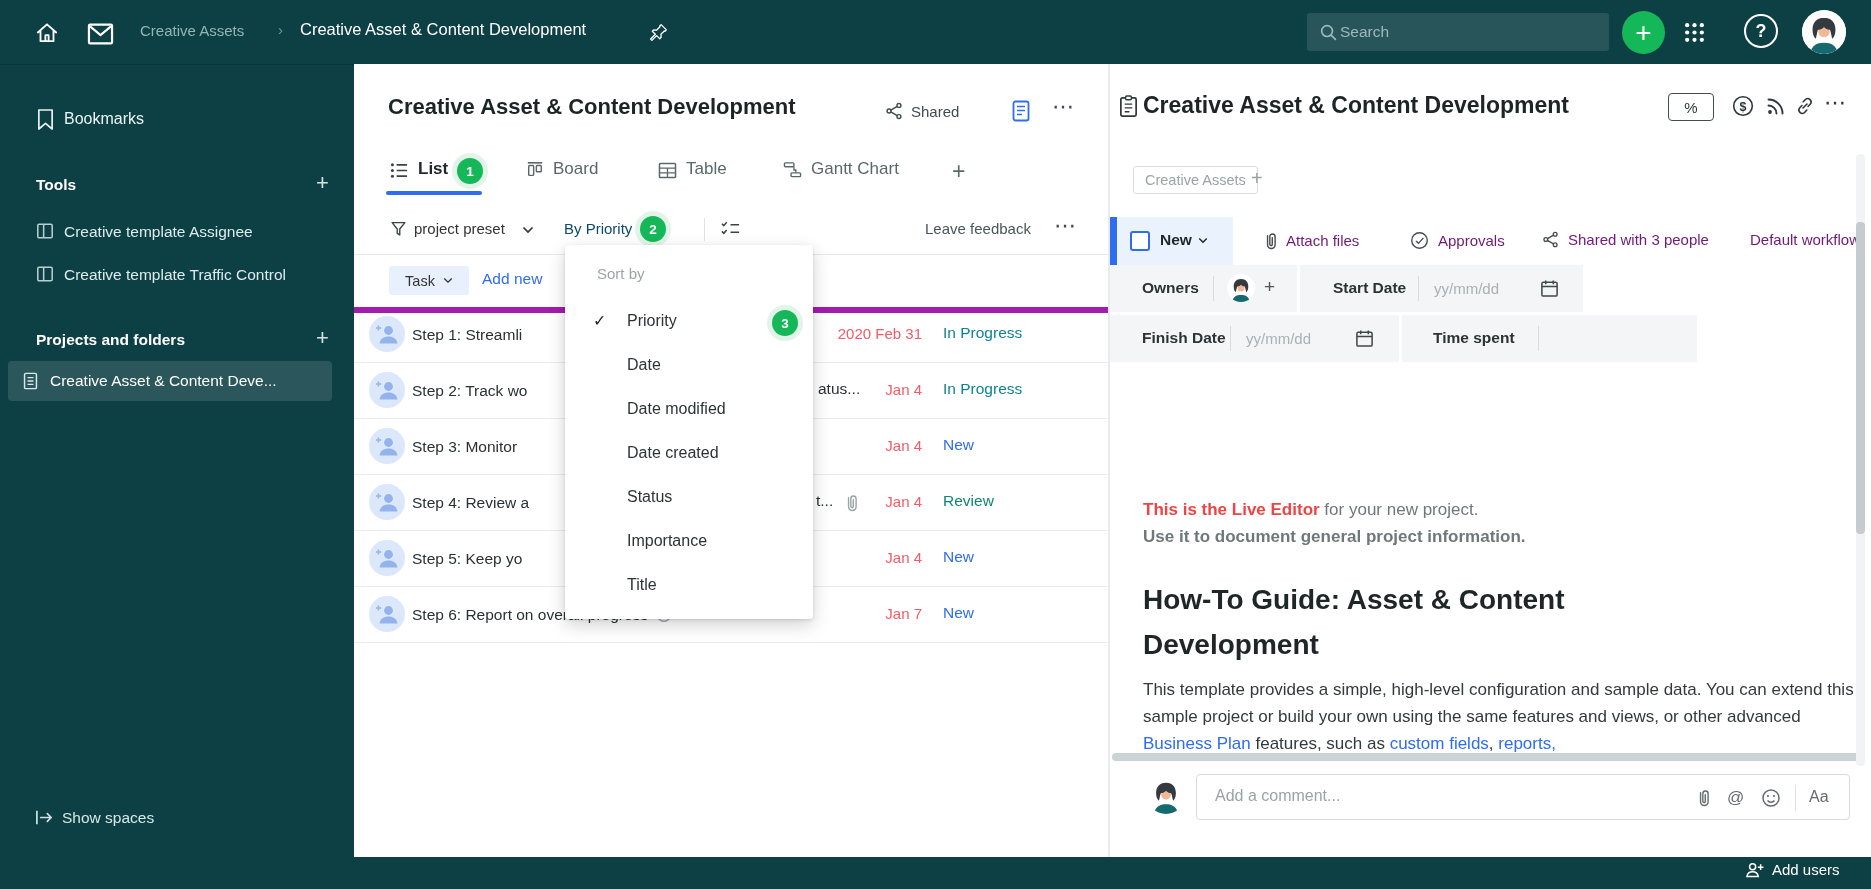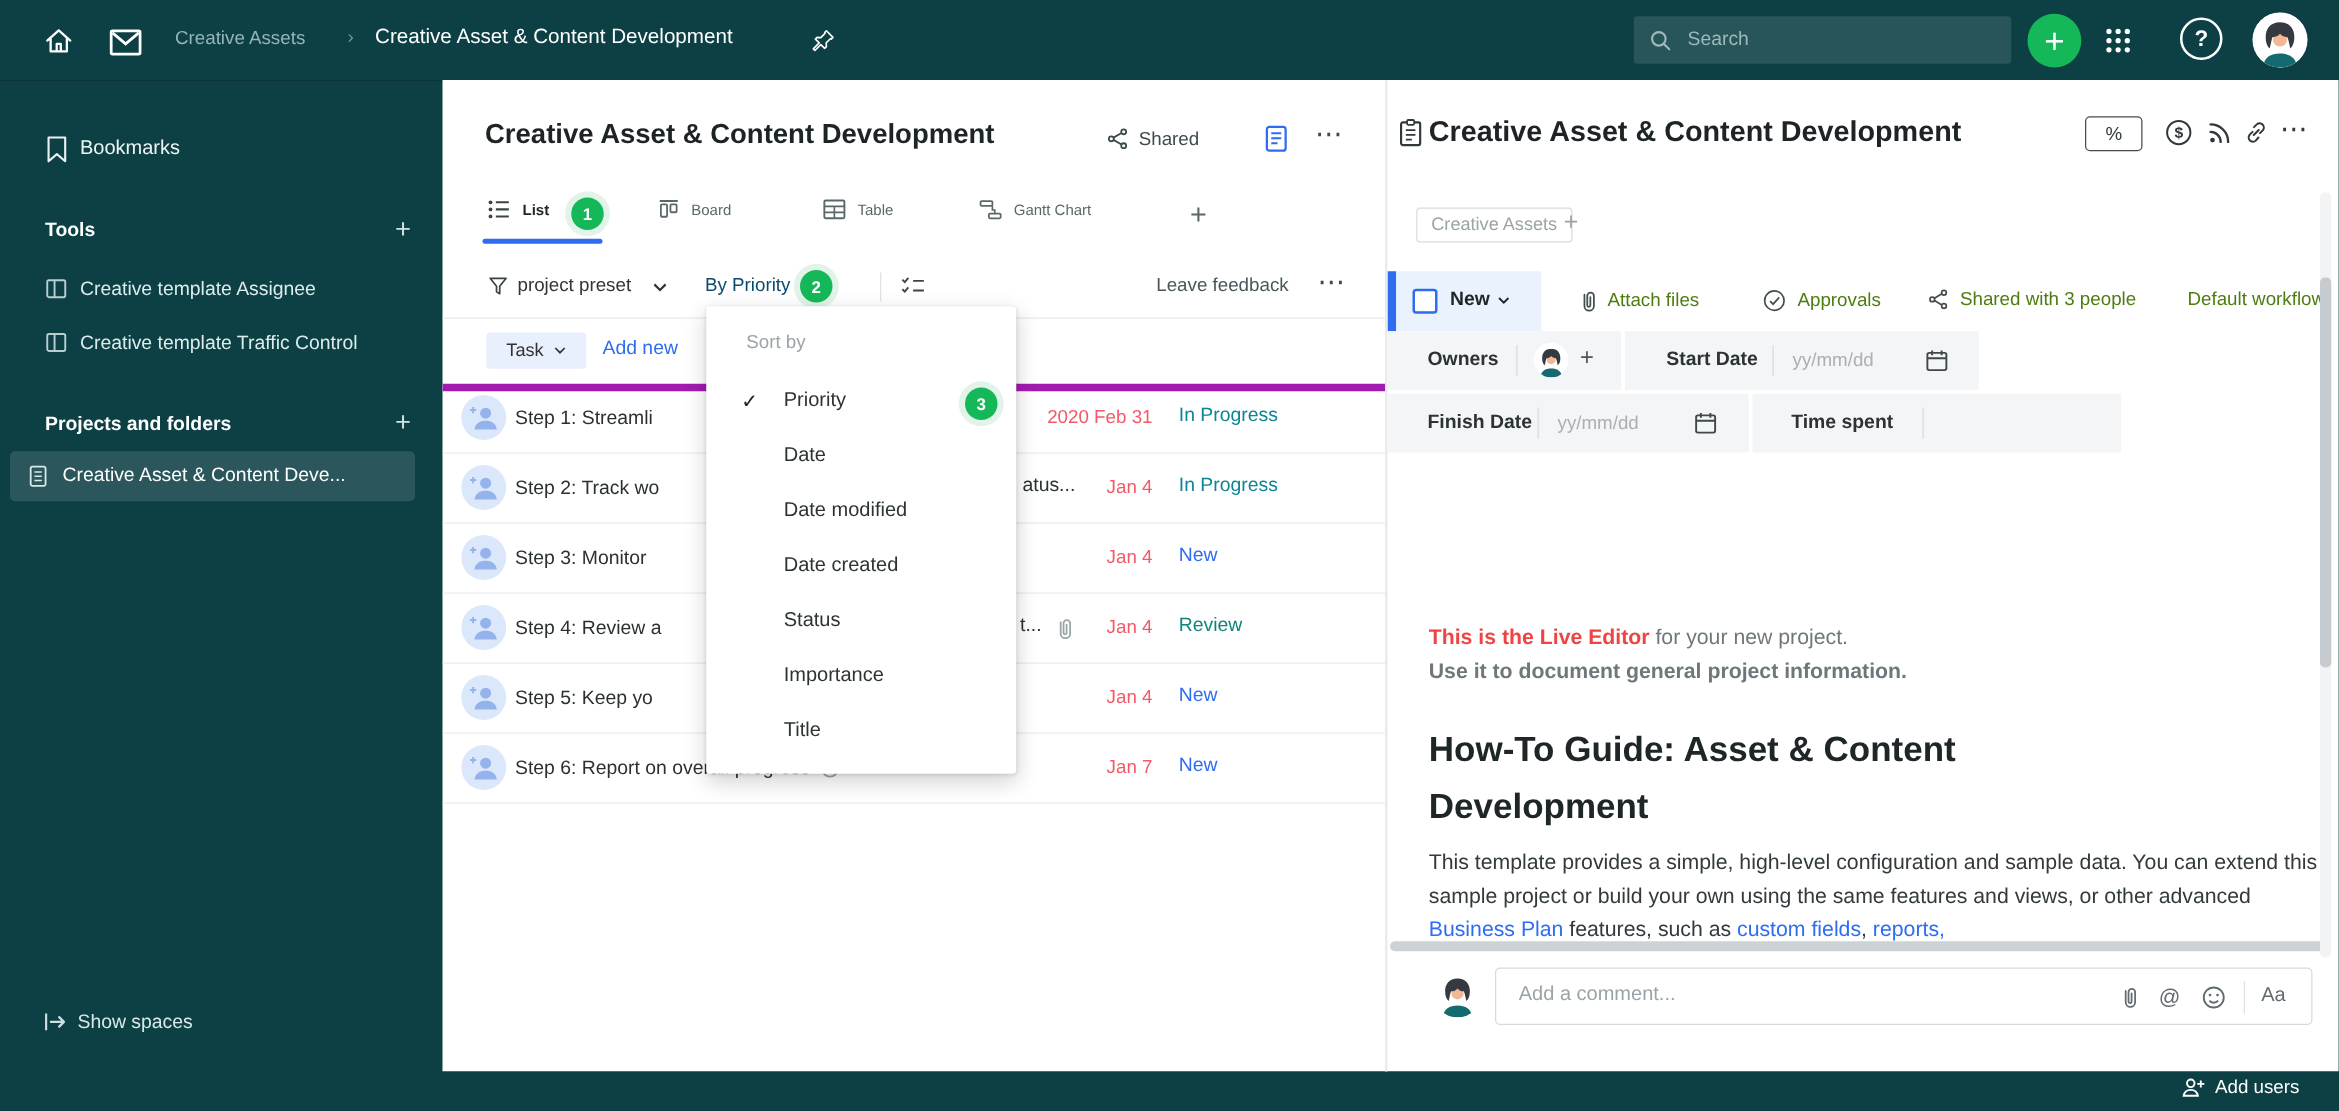--- a/index.html
+++ b/index.html
@@ -12,41 +12,41 @@
   .ab{position:absolute;}
   svg{display:block;}
 
   
   #topbar{left:0;top:0;width:1871px;height:64px;background:#0d4044;border-bottom:1px solid #0a3437;}
   .tb-ic{color:#ffffff;}
   #crumb-parent{left:140px;top:22px;font-size:15px;color:#93b5b6;}
   #crumb-sep{left:278px;top:21px;font-size:15px;color:#6f9799;}
   #crumb-current{left:300px;top:20px;font-size:16.5px;color:#ffffff;}
   #searchbox{left:1307px;top:13px;width:302px;height:38px;background:#275559;border-radius:3px;display:flex;align-items:center;padding:0 12px;box-sizing:border-box;}
-  #searchbox input{background:transparent;border:none;outline:none;color:#e7f1f1;font-size:15.5px;margin-left:10px;width:230px;font-family:"Liberation Sans",sans-serif;}
+  #searchbox input{background:transparent;border:none;outline:none;color:#e7f1f1;font-size:15.5px;width:230px;font-family:"Liberation Sans",sans-serif;}
   #searchbox input::placeholder{color:#9cb9bb;}
   #plus-btn{left:1622px;top:11px;width:43px;height:43px;border-radius:50%;background:#15b858;color:#fff;display:flex;align-items:center;justify-content:center;font-size:28px;font-weight:400;line-height:1;}
   #help-btn{left:1744px;top:14px;width:34px;height:34px;border-radius:50%;border:2.5px solid #fff;box-sizing:border-box;color:#fff;display:flex;align-items:center;justify-content:center;font-size:18px;font-weight:bold;}
   #top-avatar{left:1802px;top:10px;width:44px;height:44px;border-radius:50%;overflow:hidden;background:#fff;}
 
   
   .sb-label{color:#dcebec;font-size:15.5px;}
   .sb-head{color:#ffffff;font-size:15.5px;font-weight:bold;}
   .sb-ic{color:#b9ced0;}
   .sb-plus{color:#cfe2e2;font-size:22px;line-height:1;}
   #sb-selected{left:8px;top:361px;width:324px;height:40px;background:#2b575c;border-radius:4px;}
   #sb-selected .lbl{position:absolute;left:42px;top:11px;color:#fff;font-size:15.5px;white-space:nowrap;overflow:hidden;width:270px;}
 
   
   #listpanel{left:354px;top:64px;width:756px;height:793px;background:#ffffff;overflow:hidden;}
   #lp-title{left:34px;top:30px;font-size:22px;font-weight:bold;color:#1d2426;}
   #lp-shared{left:531px;top:38px;display:flex;align-items:center;gap:8px;color:#3e4c4e;font-size:15px;}
   #lp-snippet{left:658px;top:36px;color:#2e6cf0;}
   .dots3{color:#3e4c4e;}
-  .tab{display:flex;align-items:center;gap:9px;color:#5a6869;font-size:12px;}
+  .tab{display:flex;align-items:flex-end;gap:9px;color:#5a6869;font-size:17px;}
   .tab .ti{color:#5a6869;}
   .tab.active{color:#22292b;font-weight:bold;}
   .tab.active .ti{color:#3a4446;}
   #tab-underline{left:32px;top:127px;width:96px;height:4px;background:#2e6cf0;border-radius:2px;}
   #filter-row{left:0;top:141px;width:756px;height:49px;border-bottom:1px solid #e8e8e8;}
   .halo{width:36px;height:36px;border-radius:50%;background:#e2f4e9;display:flex;align-items:center;justify-content:center;}
   .bdg{width:26px;height:26px;border-radius:50%;background:#15b858;color:#fff;font-size:13.5px;font-weight:bold;display:flex;align-items:center;justify-content:center;}
   #task-bar{left:0;top:190px;width:756px;height:53px;border-bottom:6px solid #a21caf;}
   #task-chip{left:35px;top:12px;width:80px;height:29px;background:#e9f0fd;border-radius:3px;display:flex;align-items:center;justify-content:center;gap:8px;font-size:14.5px;color:#333;}
   #rows{left:0;top:243px;width:756px;}
@@ -73,21 +73,21 @@
   #dp-title{left:33px;top:28px;font-size:23px;font-weight:bold;color:#1d2426;white-space:nowrap;}
   #dp-pct{left:558px;top:29px;width:46px;height:28px;border:1.5px solid #434c4e;border-radius:4px;box-sizing:border-box;display:flex;align-items:center;justify-content:center;font-size:15px;color:#2f383b;}
   .dp-hic{color:#2f383b;}
   #dp-tag{left:23px;top:102px;height:26px;padding:0 11px;border:1px solid #d9dcde;border-radius:3px;display:flex;align-items:center;font-size:14.5px;color:#9aa3a6;background:#fff;}
   #dp-tag-plus{left:141px;top:103px;font-size:20px;color:#9aa3a6;}
   #dp-toolbar{left:0;top:153px;width:761px;height:48px;}
   #dp-bluebar{left:0;top:0;width:7px;height:48px;background:#2e6cf0;}
   #dp-newsec{left:7px;top:0;width:116px;height:48px;background:#e9f2fd;}
   #dp-checkbox{left:13px;top:14px;width:20px;height:20px;background:#fff;border:2px solid #2e6cf0;border-radius:3px;box-sizing:border-box;}
   #dp-new-lbl{left:43px;top:14px;font-size:15.5px;font-weight:bold;color:#1f2729;display:flex;align-items:center;gap:6px;}
-  .tb-item{display:flex;align-items:center;gap:9px;font-size:15px;color:#4d7c0f;white-space:nowrap;}
+  .tb-item{display:flex;align-items:center;gap:9px;font-size:15px;color:#701a75;white-space:nowrap;}
   .tb-item .ic{color:#444e50;}
   .fcell{position:absolute;background:#f4f5f6;height:47px;}
   .flabel{position:absolute;top:14px;font-size:15.5px;font-weight:bold;color:#2b3335;}
   .fsep{position:absolute;top:11px;width:1px;height:25px;background:#d8dcde;}
   .fph{position:absolute;top:15px;font-size:15px;color:#a9b1b4;}
   .fcal{position:absolute;top:14px;color:#3f484a;}
   #ed-line1{left:33px;top:436px;font-size:17px;color:#6e787b;}
   #ed-line1 b{color:#ef4444;}
   #ed-line2{left:33px;top:463px;font-size:17px;font-weight:bold;color:#6e787b;}
   #ed-heading{left:33px;top:513px;font-size:28px;line-height:45px;font-weight:bold;color:#1f2628;max-width:520px;}

